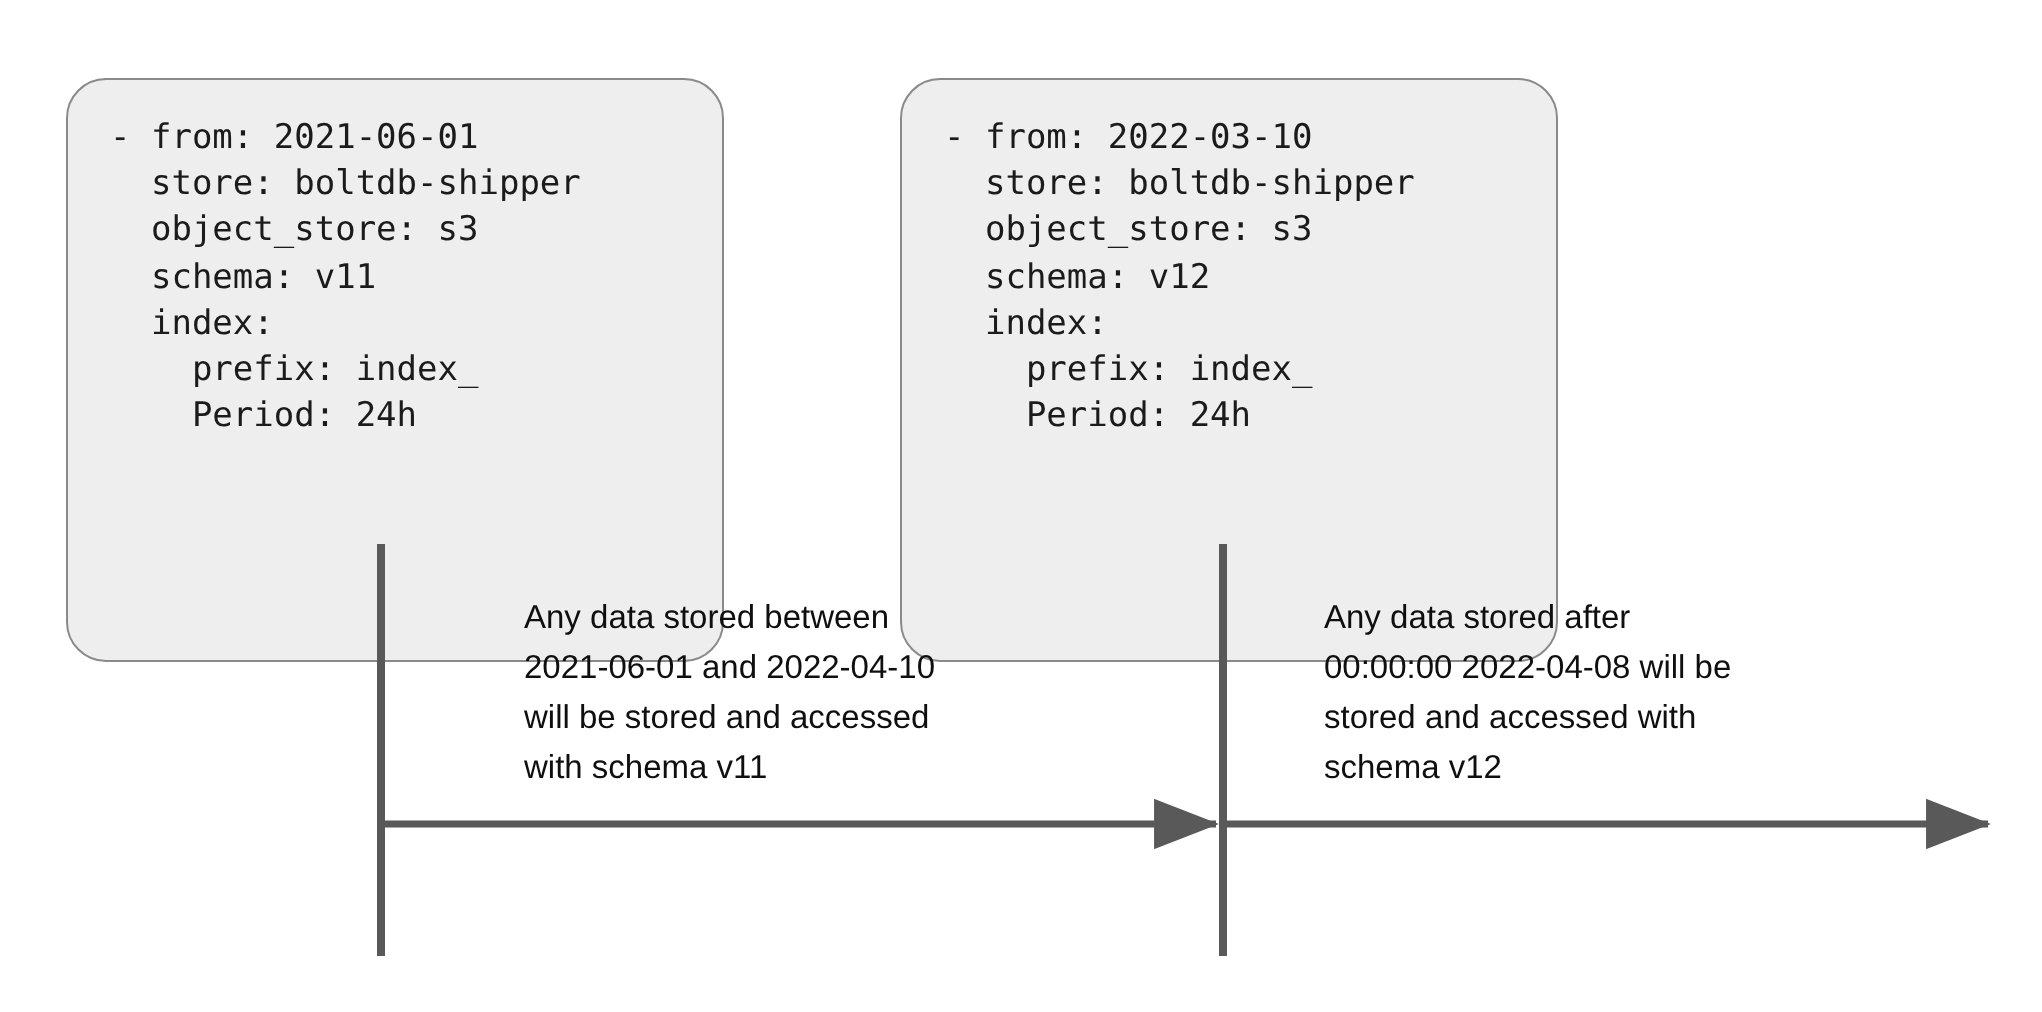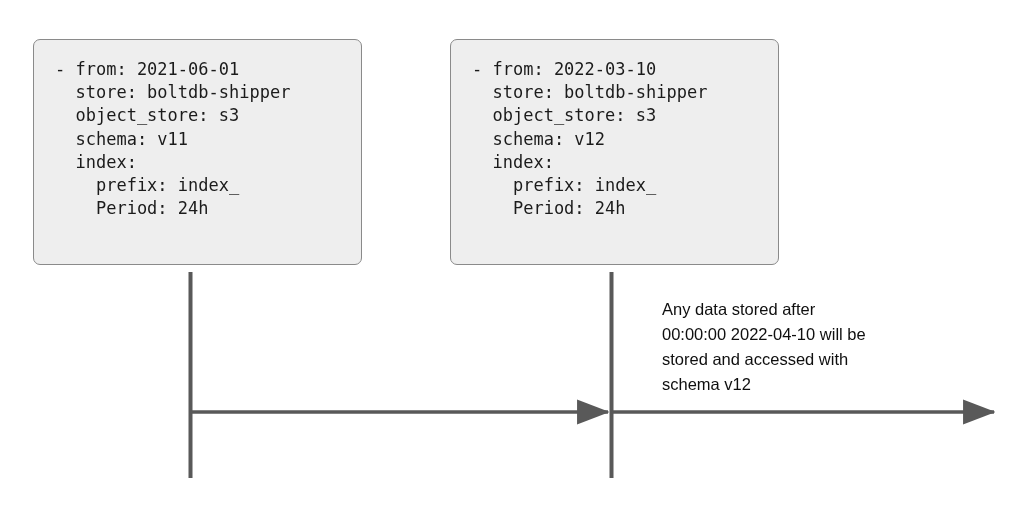--- a/index.html
+++ b/index.html
@@ -23,24 +23,24 @@
     top: 0;
     width: 1021px;
     height: 506px;
   }
 
   
   .config-box {
     position: absolute;
     box-sizing: border-box;
     width: 329px;
-    height: 226px;
+    height: 292px;
     background: #eeeeee;
     border: 1.6px solid #8a8a8a;
-    border-radius: 7px;
+    border-radius: 20px;
   }
   #config-box-1 { left: 33px;  top: 39px; }
   #config-box-2 { left: 450px; top: 39px; }
 
   .config-text {
     position: absolute;
     left: 21px;
     top: 18px;
     margin: 0;
     font-family: "DejaVu Sans Mono", "Liberation Mono", monospace;
@@ -108,19 +108,23 @@
 
     <line x1="190.5" y1="272" x2="190.5" y2="478" stroke="#595959" stroke-width="4"></line>
 
     <line x1="611.5" y1="272" x2="611.5" y2="478" stroke="#595959" stroke-width="4"></line>
 
     <line x1="190.5" y1="412" x2="608" y2="412" stroke="#595959" stroke-width="3.6" marker-end="url(#arrowhead)"></line>
 
     <line x1="611.5" y1="412" x2="994" y2="412" stroke="#595959" stroke-width="3.6" marker-end="url(#arrowhead)"></line>
   </svg>
 
+  <p class="annotation" id="annotation-left">Any data stored between
+2021-06-01 and 2022-04-10
+will be stored and accessed
+with schema v11</p>
 
   <p class="annotation" id="annotation-right">Any data stored after
-00:00:00 2022-04-10 will be
+00:00:00 2022-04-08 will be
 stored and accessed with
 schema v12</p>
 
 </div>
 
 </body></html>

